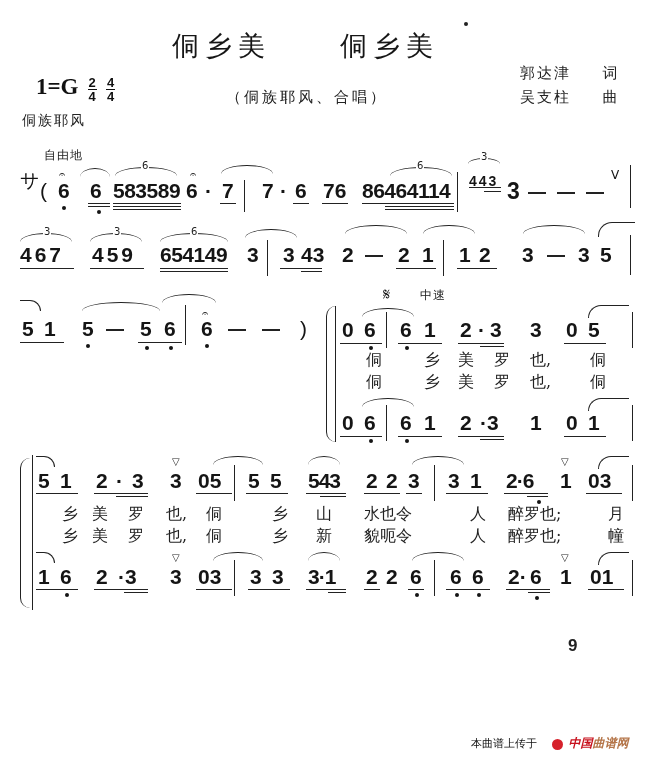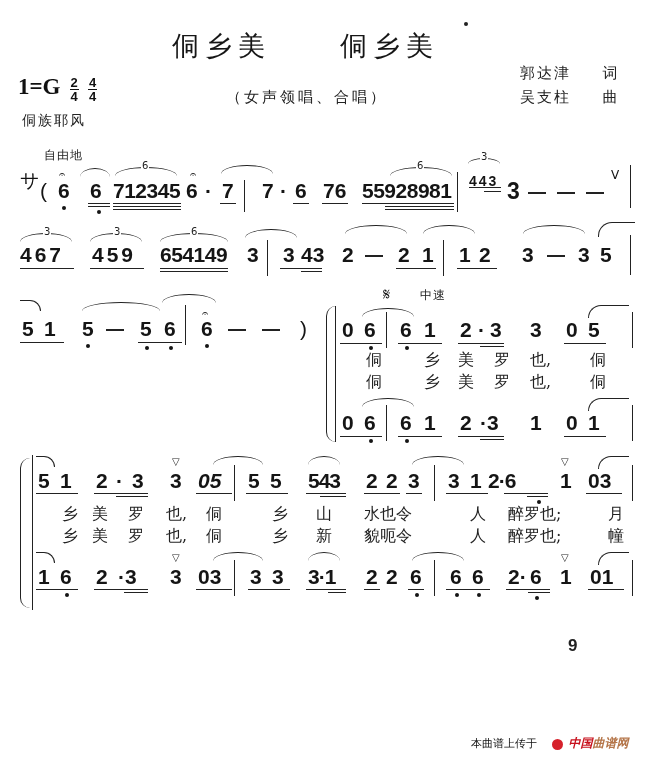--- a/index.html
+++ b/index.html
@@ -34,33 +34,33 @@
   .brand-a { font-family: "DejaVu Serif", serif; font-weight: bold; font-style: italic; font-size: 12px; color: #c8101c; }
   .brand-b { font-family: "DejaVu Serif", serif; font-weight: bold; font-style: italic; font-size: 12px; color: #b5764a; }
 </style>
 </head>
 <body>
 
 <div class="abs title" style="left:172px; top:28px;">侗乡美</div>
 <div class="abs title" style="left:340px; top:28px;">侗乡美</div>
 <div class="abs" style="left:464px; top:22px; width:4px; height:4px; background:#222; border-radius:50%;"></div>
 
-<div class="abs" style="left:18px; top:74px;">
+<div class="abs" style="left:36px; top:74px;">
   <span class="key">1=G</span>
   <span class="frac">
     <span class="num">2</span>
     <span>4</span>
   </span>
   <span class="frac">
     <span class="num">4</span>
     <span>4</span>
   </span>
 </div>
 <div class="abs small-cn" style="left:22px; top:112px;">侗族耶风</div>
-<div class="abs sub" style="left:226px; top:88px;">（女声领唱、合唱）</div>
+<div class="abs sub" style="left:226px; top:88px;">（侗族耶风、合唱）</div>
 
 <div class="abs credit" style="left:520px; top:64px;">
   <span>郭达津</span>
   <span style="display:inline-block; width:18px;"></span>
   <span>词</span>
 </div>
 <div class="abs credit" style="left:520px; top:88px;">
   <span>吴支柱</span>
   <span style="display:inline-block; width:18px;"></span>
   <span>曲</span>
@@ -75,21 +75,21 @@
 <div class="dot" style="left:62px; top:206px;"></div>
 
 <div class="slur" style="left:80px; top:168px; width:30px;"></div>
 <div class="n" style="left:90px; top:180px;">6</div>
 <div class="ul" style="left:88px; top:203px; width:22px;"></div>
 <div class="ul" style="left:88px; top:206px; width:22px;"></div>
 <div class="dot" style="left:97px; top:210px;"></div>
 
 <div class="slur" style="left:115px; top:167px; width:62px;"></div>
 <span class="tup" style="left:141px; top:160px;">6</span>
-<div class="n" style="left:113px; top:180px; letter-spacing:-0.5px;">712345</div>
+<div class="n" style="left:113px; top:180px; letter-spacing:-0.5px;">583589</div>
 <div class="ul" style="left:113px; top:203px; width:68px;"></div>
 <div class="ul" style="left:113px; top:206px; width:68px;"></div>
 <div class="ul" style="left:113px; top:209px; width:68px;"></div>
 
 <span class="fermata" style="left:190px; top:168px;">𝄐</span>
 <div class="n" style="left:186px; top:180px;">6</div>
 <div class="n" style="left:205px; top:180px;">·</div>
 <div class="n" style="left:222px; top:180px;">7</div>
 <div class="ul" style="left:220px; top:203px; width:16px;"></div>
 <div class="slur" style="left:221px; top:165px; width:52px;"></div>
@@ -97,21 +97,21 @@
 
 <div class="n" style="left:262px; top:180px;">7</div>
 <div class="n" style="left:280px; top:180px;">·</div>
 <div class="n" style="left:295px; top:180px;">6</div>
 <div class="ul" style="left:293px; top:203px; width:16px;"></div>
 <div class="n" style="left:323px; top:180px;">76</div>
 <div class="ul" style="left:322px; top:203px; width:26px;"></div>
 
 <div class="slur" style="left:390px; top:167px; width:62px;"></div>
 <span class="tup" style="left:416px; top:160px;">6</span>
-<div class="n" style="left:362px; top:180px; letter-spacing:-0.5px;">55928981</div>
+<div class="n" style="left:362px; top:180px; letter-spacing:-0.5px;">86464114</div>
 <div class="ul" style="left:362px; top:203px; width:92px;"></div>
 <div class="ul" style="left:385px; top:206px; width:69px;"></div>
 <div class="ul" style="left:385px; top:209px; width:69px;"></div>
 <div class="bar" style="left:457px; top:172px; height:40px;"></div>
 
 <div class="slur" style="left:468px; top:158px; width:32px; height:5px;"></div>
 <span class="tup" style="left:480px; top:151px;">3</span>
 <div class="n sm" style="left:469px; top:170px; letter-spacing:2px;">443</div>
 <div class="ul" style="left:469px; top:187px; width:32px;"></div>
 <div class="ul" style="left:484px; top:191px; width:17px;"></div>
@@ -261,42 +261,42 @@
 <div class="n" style="left:38px; top:470px;">5</div>
 <div class="n" style="left:60px; top:470px;">1</div>
 <div class="ul" style="left:36px; top:493px; width:42px;"></div>
 <div class="n" style="left:96px; top:470px;">2</div>
 <div class="n" style="left:116px; top:470px;">·</div>
 <div class="n" style="left:132px; top:470px;">3</div>
 <div class="ul" style="left:94px; top:493px; width:54px;"></div>
 <div class="ul" style="left:116px; top:496px; width:32px;"></div>
 <div class="tri" style="left:172px; top:456px;">▽</div>
 <div class="n" style="left:170px; top:470px;">3</div>
-<div class="n" style="left:198px; top:470px;font-style:italic;">05</div>
+<div class="n" style="left:198px; top:470px;">05</div>
 <div class="ul" style="left:196px; top:493px; width:36px;"></div>
 <div class="bar" style="left:234px; top:465px; height:36px;"></div>
 <div class="slur" style="left:213px; top:456px; width:50px;"></div>
 <div class="n" style="left:248px; top:470px;">5</div>
 <div class="n" style="left:270px; top:470px;">5</div>
 <div class="ul" style="left:246px; top:493px; width:42px;"></div>
 <div class="slur" style="left:308px; top:456px; width:32px;"></div>
 <div class="n" style="left:308px; top:470px; letter-spacing:-1px;">543</div>
 <div class="ul" style="left:306px; top:493px; width:40px;"></div>
 <div class="ul" style="left:320px; top:496px; width:26px;"></div>
 <div class="n" style="left:366px; top:470px;">2</div>
 <div class="n" style="left:386px; top:470px;">2</div>
 <div class="n" style="left:408px; top:470px;">3</div>
 <div class="ul" style="left:364px; top:493px; width:36px;"></div>
 <div class="ul" style="left:406px; top:493px; width:16px;"></div>
 <div class="slur" style="left:412px; top:456px; width:52px;"></div>
 <div class="bar" style="left:434px; top:465px; height:36px;"></div>
 <div class="n" style="left:448px; top:470px;">3</div>
 <div class="n" style="left:470px; top:470px;">1</div>
 <div class="ul" style="left:446px; top:493px; width:42px;"></div>
-<div class="n" style="left:488px; top:470px; letter-spacing:-1px;">2·6</div>
+<div class="n" style="left:506px; top:470px; letter-spacing:-1px;">2·6</div>
 <div class="ul" style="left:504px; top:493px; width:44px;"></div>
 <div class="ul" style="left:527px; top:496px; width:21px;"></div>
 <div class="dot" style="left:537px; top:500px;"></div>
 <div class="tri" style="left:561px; top:456px;">▽</div>
 <div class="n" style="left:560px; top:470px;">1</div>
 <div class="n" style="left:588px; top:470px;">03</div>
 <div class="ul" style="left:586px; top:493px; width:36px;"></div>
 <div class="abs" style="left:598px; top:456px; width:30px; height:12px; border-top:1.6px solid #222; border-left:1.6px solid #222; border-radius:14px 0 0 0;"></div>
 <div class="bar" style="left:632px; top:465px; height:36px;"></div>
 

